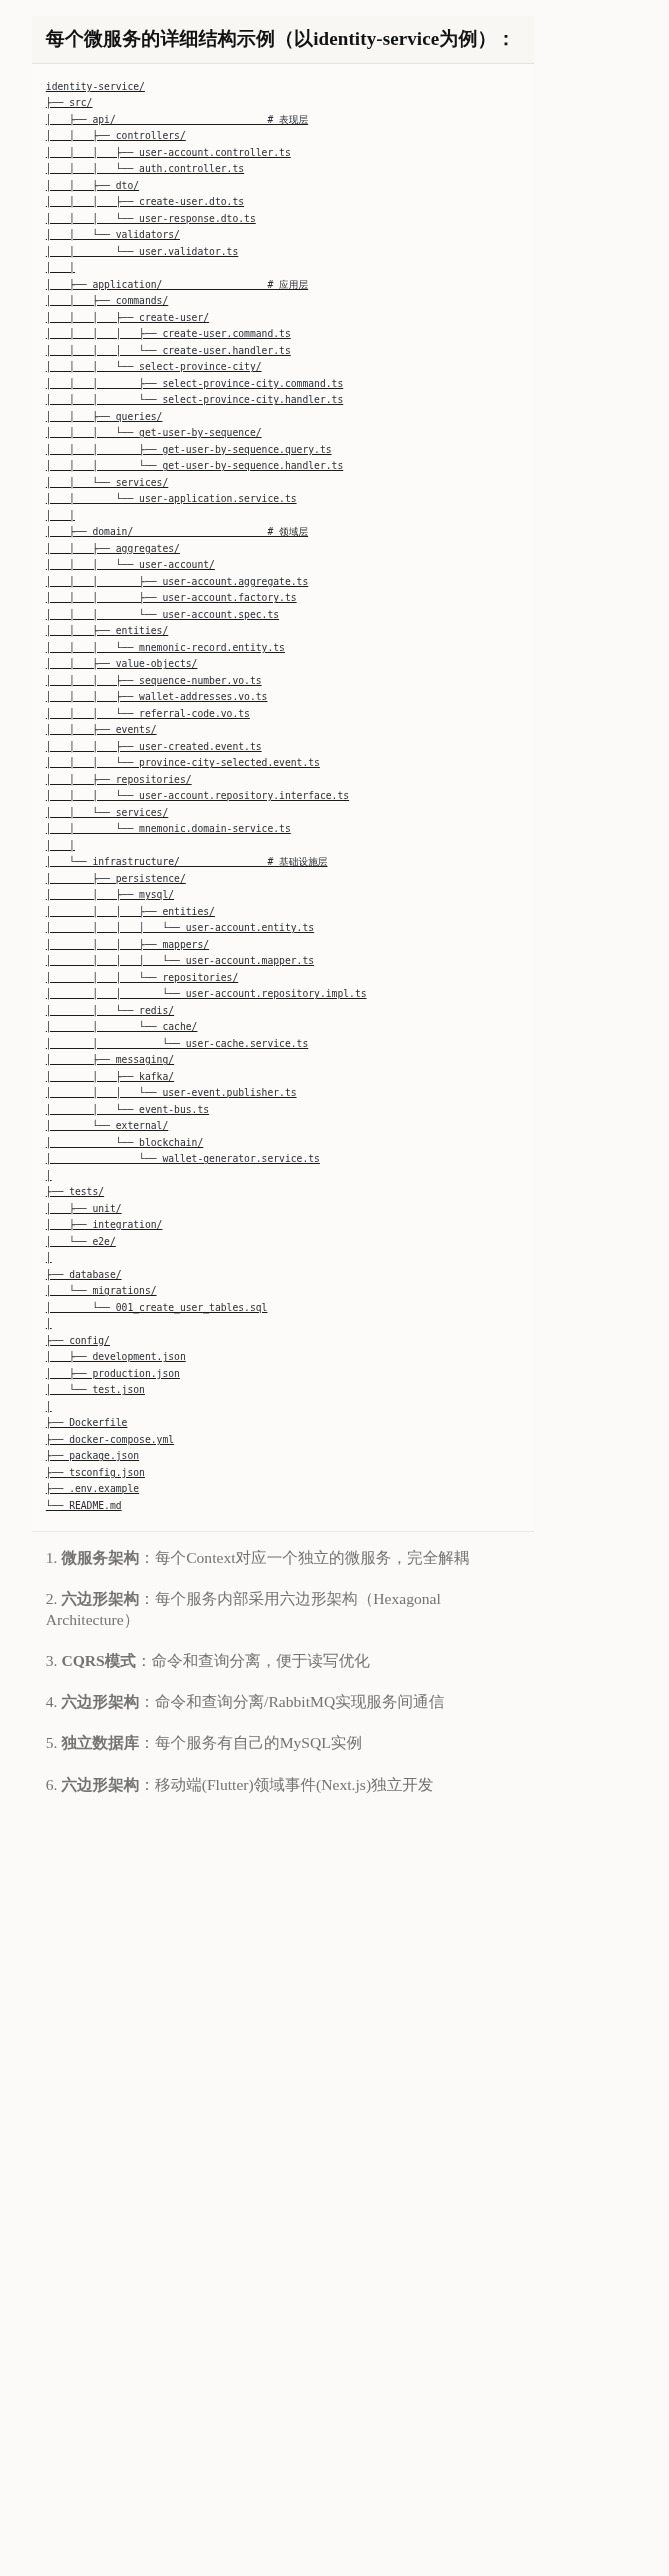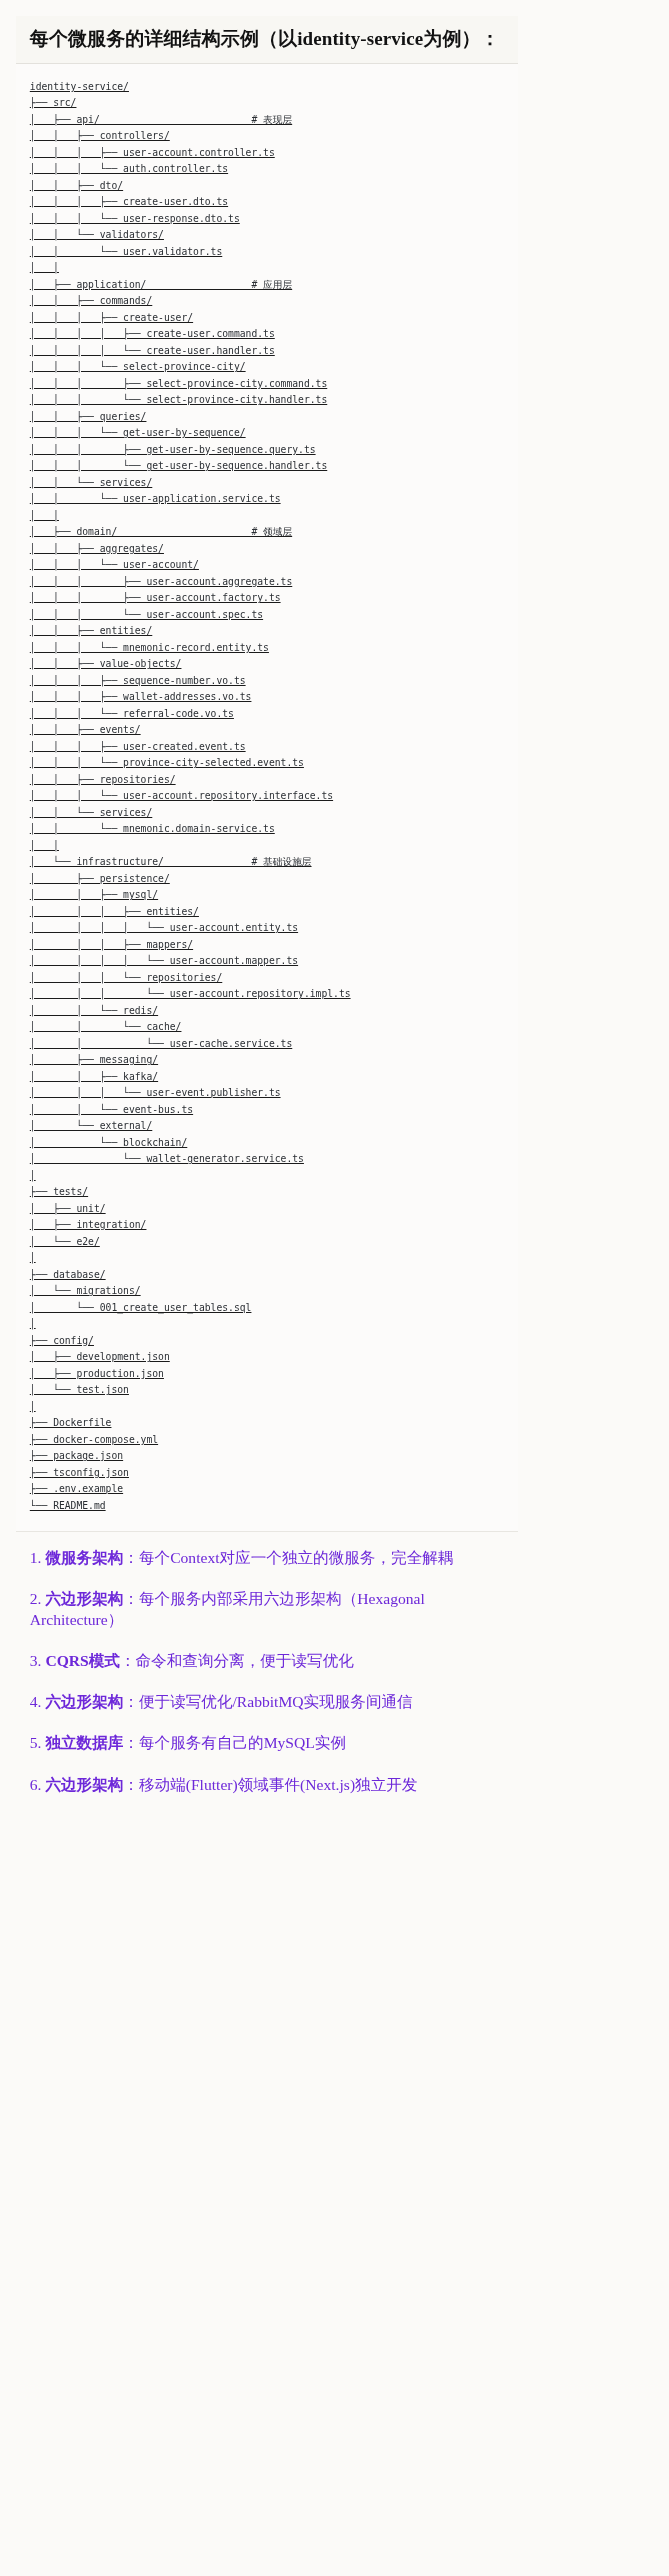--- a/index.html
+++ b/index.html
@@ -11,20 +11,21 @@
     width: 669px;
     font-family: "Liberation Serif", serif;
     color: #1b1b1b;
     -webkit-font-smoothing: antialiased;
   }
   .page {
     width: 534px;
     box-sizing: border-box;
     background: #fbfaf8;
     padding: 16px;
+    margin-left: 16px;
   }
   
   .doc-header {
     background: #f8f7f3;
     border-bottom: 0.6px solid #e3e1dc;
     padding: 12px 13.8px 12.5px 13.8px;
     box-sizing: border-box;
   }
   .doc-header h1 {
     margin: 0;
@@ -71,21 +72,21 @@
     margin: 0 0 0 0;
     padding: 0;
     list-style: none;
     counter-reset: noteitem;
   }
   ol.note-list li {
     counter-increment: noteitem;
     font-size: 15.6px;
     line-height: 1.3;
     margin: 0 0 21px 0;
-    color: #6d28d9;
+    color: #737373;
     font-family: "Liberation Serif", serif;
   }
   ol.note-list li::before {
     content: counter(noteitem) ". ";
     font-family: "Liberation Serif", serif;
   }
   ol.note-list li .note-term {
     font-weight: bold;
   }
   ol.note-list li .note-sep {
@@ -206,21 +207,21 @@
       <li>
         <span class="note-term">微服务架构</span><span class="note-sep">：</span><span class="note-desc">每个Context对应一个独立的微服务，完全解耦</span>
       </li>
       <li>
         <span class="note-term">六边形架构</span><span class="note-sep">：</span><span class="note-desc">每个服务内部采用六边形架构（Hexagonal Architecture）</span>
       </li>
       <li>
         <span class="note-term">CQRS模式</span><span class="note-sep">：</span><span class="note-desc">命令和查询分离，便于读写优化</span>
       </li>
       <li>
-        <span class="note-term">六边形架构</span><span class="note-sep">：</span><span class="note-desc">便于读写优化/RabbitMQ实现服务间通信</span>
+        <span class="note-term">六边形架构</span><span class="note-sep">：</span><span class="note-desc">命令和查询分离/RabbitMQ实现服务间通信</span>
       </li>
       <li>
         <span class="note-term">独立数据库</span><span class="note-sep">：</span><span class="note-desc">每个服务有自己的MySQL实例</span>
       </li>
       <li>
         <span class="note-term">六边形架构</span><span class="note-sep">：</span><span class="note-desc">移动端(Flutter)领域事件(Next.js)独立开发</span>
       </li>
     </ol>
   </section>
 

